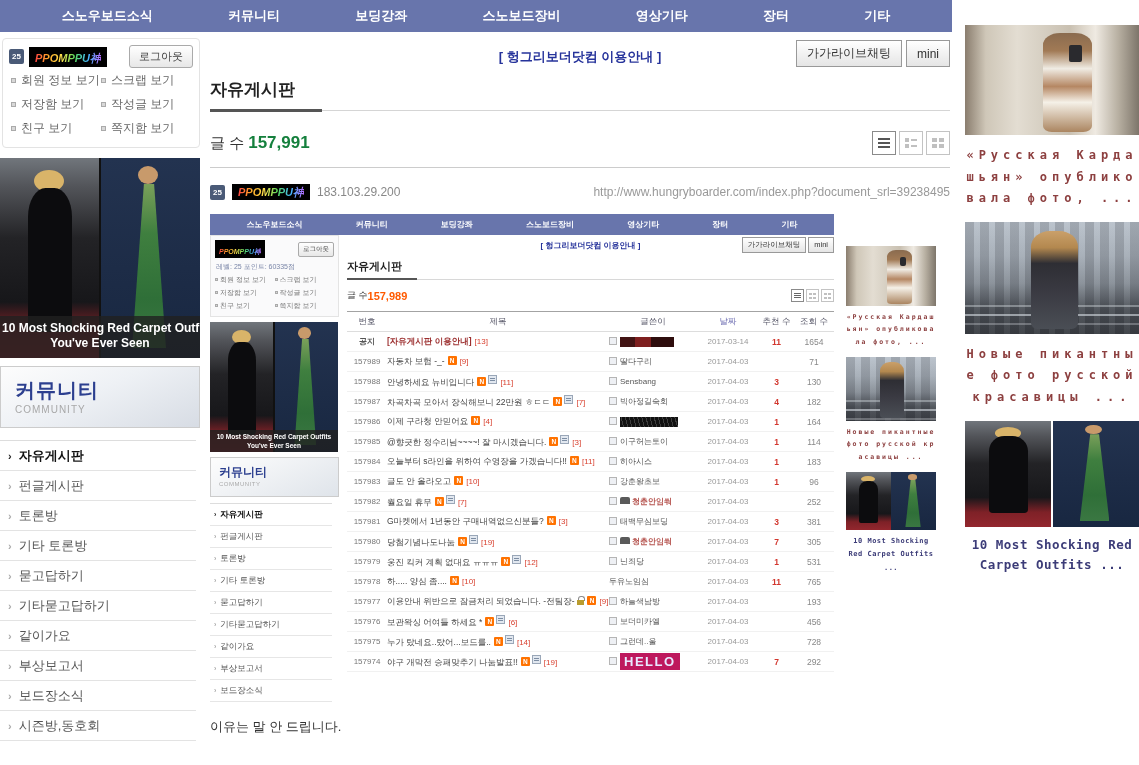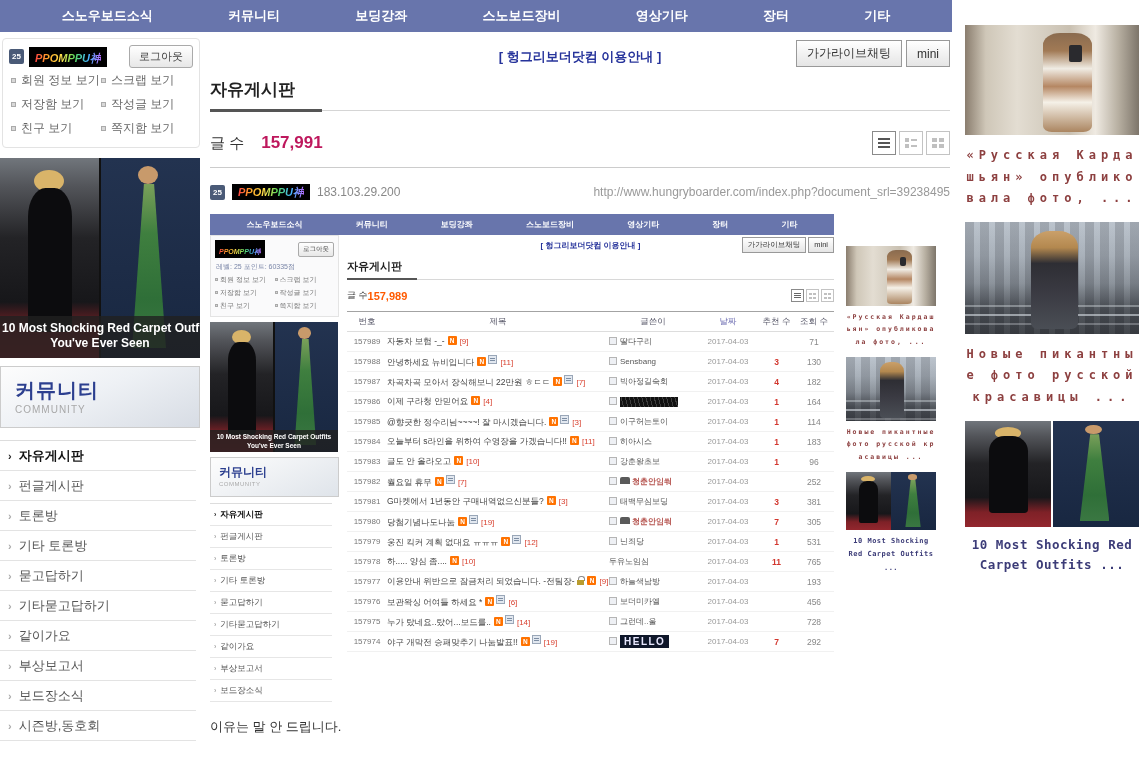--- a/index.html
+++ b/index.html
@@ -39,21 +39,21 @@
 .main-col{position:absolute;left:210px;top:40px;width:740px}
 .main-top{position:relative;height:30px}
 .notice-link{position:absolute;left:0;right:0;top:8px;text-align:center;font-size:13px;font-weight:bold;color:#26339b;cursor:pointer}
 .top-buttons{position:absolute;right:0;top:0;display:flex;gap:4px}
 .btn{border:1px solid #999;background:linear-gradient(#fff,#e5e5e5);font-size:12px;color:#333;padding:4px 10px;cursor:pointer}
 .board-title{margin-top:8px;font-size:17px;font-weight:bold;color:#222;padding-bottom:9px}
 .tab-line{position:relative;height:1px;background:#d5d5d5}
 .tab-active{position:absolute;left:0;top:-1px;width:112px;height:3px;background:#555}
 .count-row{margin-top:20px;display:flex;align-items:center}
 .count-label{font-size:15px;color:#333}
-.count-num{font-size:17px;font-weight:bold;color:#be185d;margin-left:17px}
+.count-num{font-size:17px;font-weight:bold;color:#15803d;margin-left:4px}
 .view-btns{margin-left:auto;display:flex;gap:3px}
 .vbtn{width:24px;height:24px;border:1px solid #c3c3c3;background:#fff;display:flex;align-items:center;justify-content:center;cursor:pointer}
 .vbtn.active{border-color:#8a8a8a}
 .g-list{width:12px;height:10px;background:repeating-linear-gradient(180deg,#555 0 2px,transparent 2px 4px)}
 .g-gal{width:12px;height:10px;background-image:linear-gradient(#c0c0c0,#c0c0c0),linear-gradient(#c0c0c0,#c0c0c0),linear-gradient(#c0c0c0,#c0c0c0),linear-gradient(#c0c0c0,#c0c0c0);background-size:4px 4px,4px 4px,6px 2px,6px 2px;background-position:0 0,0 6px,6px 1px,6px 7px;background-repeat:no-repeat}
 .g-grid{width:12px;height:10px;background-image:linear-gradient(#c0c0c0,#c0c0c0),linear-gradient(#c0c0c0,#c0c0c0),linear-gradient(#c0c0c0,#c0c0c0),linear-gradient(#c0c0c0,#c0c0c0);background-size:5px 4px;background-position:0 0,7px 0,0 6px,7px 6px;background-repeat:no-repeat}
 .divider{margin-top:12px;border-top:1px solid #ccc}
 .post-head{display:flex;align-items:baseline;margin-top:13px}
 .post-title{font-size:15px;font-weight:bold;color:#333}
 .post-meta{margin-left:auto;display:flex;gap:6px;align-items:baseline;font-size:12px;color:#999}
@@ -108,21 +108,21 @@
 .e-row[data-variant="notice"] .title .t{font-weight:bold;color:#9c2f2f}
 .e-table .author{color:#555;font-size:8px}
 .e-table .date{color:#999;text-align:center;font-size:8px}
 .e-table .votes{color:#d2372e;font-weight:bold;text-align:center;font-size:8.5px}
 .e-table .views{color:#888;text-align:center;font-size:8.5px}
 .lv{display:inline-block;width:8px;height:8px;border:1px solid #b5b5b5;background:#eef0f4;margin-right:3px;vertical-align:-1px}
 .nick[data-variant="dark"]{display:inline-block;width:54px;height:10px;vertical-align:middle;background:#150b0b;background-image:linear-gradient(90deg,#421414 0 28%,#7e1f1f 28% 58%,#2e0d0d 58% 100%)}
 .nick[data-variant="scribble"]{display:inline-block;width:58px;height:10px;vertical-align:middle;background:repeating-linear-gradient(75deg,#111 0 3px,#3d3d3d 3px 4px)}
 .nick[data-variant="peeps"]{color:#b5524d;font-weight:bold}
 .nick[data-variant="peeps"]::before{content:"";display:inline-block;width:10px;height:7px;background:#5a5a5a;border-radius:2px 2px 0 0;margin-right:2px;vertical-align:0}
-.nick[data-variant="hello"]{display:inline-block;background:#0f172a;color:#e8e8ff;font-weight:bold;letter-spacing:1.5px;font-size:10px;padding:1px 4px;vertical-align:middle}
+.nick[data-variant="hello"]{display:inline-block;background:#be185d;color:#e8e8ff;font-weight:bold;letter-spacing:1.5px;font-size:13px;padding:1px 4px;vertical-align:middle}
 .ic-new{display:inline-block;width:9px;height:9px;background:#ff7200;color:#fff;font-size:6.5px;font-weight:bold;line-height:9px;text-align:center;vertical-align:1px;margin-left:3px;border-radius:1px}
 .ic-file{display:inline-block;width:9px;height:9px;background:#e2e8f0;border:1px solid #9aa7b8;vertical-align:1px;margin-left:2px;position:relative}
 .ic-file::before{content:"";position:absolute;left:1px;top:2px;right:1px;height:1px;background:#7c8da3;box-shadow:0 2px 0 #7c8da3}
 .ic-lock{display:inline-block;width:7px;height:9px;position:relative;margin-left:3px;vertical-align:-1px}
 .ic-lock::before{content:"";position:absolute;left:1px;top:0;width:5px;height:4px;border:1px solid #8d8d8d;border-bottom:none;border-radius:3px 3px 0 0}
 .ic-lock::after{content:"";position:absolute;left:0;bottom:0;width:7px;height:5px;background:#b99c2f}
 .cm{color:#d8402f;margin-left:3px;font-size:8px}
 .e-right{position:absolute;left:636px;top:32px;width:90px}
 .e-thumb{width:90px;position:relative;overflow:hidden}
 .e-cap{margin:5px 0 9px;font-family:"DejaVu Sans Mono","Liberation Mono",monospace;font-size:6.5px;font-weight:bold;letter-spacing:2px;line-height:1.9;color:#8d4040;text-align:center;word-break:break-all}
@@ -426,20 +426,30 @@
                 <th>번호</th>
                 <th>제목</th>
                 <th>글쓴이</th>
                 <th>날짜</th>
                 <th>추천 수</th>
                 <th>조회 수</th>
               </tr>
             </thead>
           <tbody>
 
+          <tr class="e-row" data-variant="notice">
+              <td class="no">공지</td>
+              <td class="title">
+                <span class="t">[자유게시판 이용안내]</span><span class="cm">[13]</span>
+              </td>
+              <td class="author"><span class="lv"></span><span class="nick" data-variant="dark"></span></td>
+              <td class="date">2017-03-14</td>
+              <td class="votes">11</td>
+              <td class="views">1654</td>
+            </tr>
               <tr class="e-row">
               <td class="no">157989</td>
               <td class="title">
                 <span class="t">자동차 보험 -_-</span><span class="ic-new">N</span><span class="cm">[9]</span>
               </td>
               <td class="author"><span class="lv"></span><span class="nick">딸다구리</span></td>
               <td class="date">2017-04-03</td>
               <td class="votes"></td>
               <td class="views">71</td>
             </tr>

